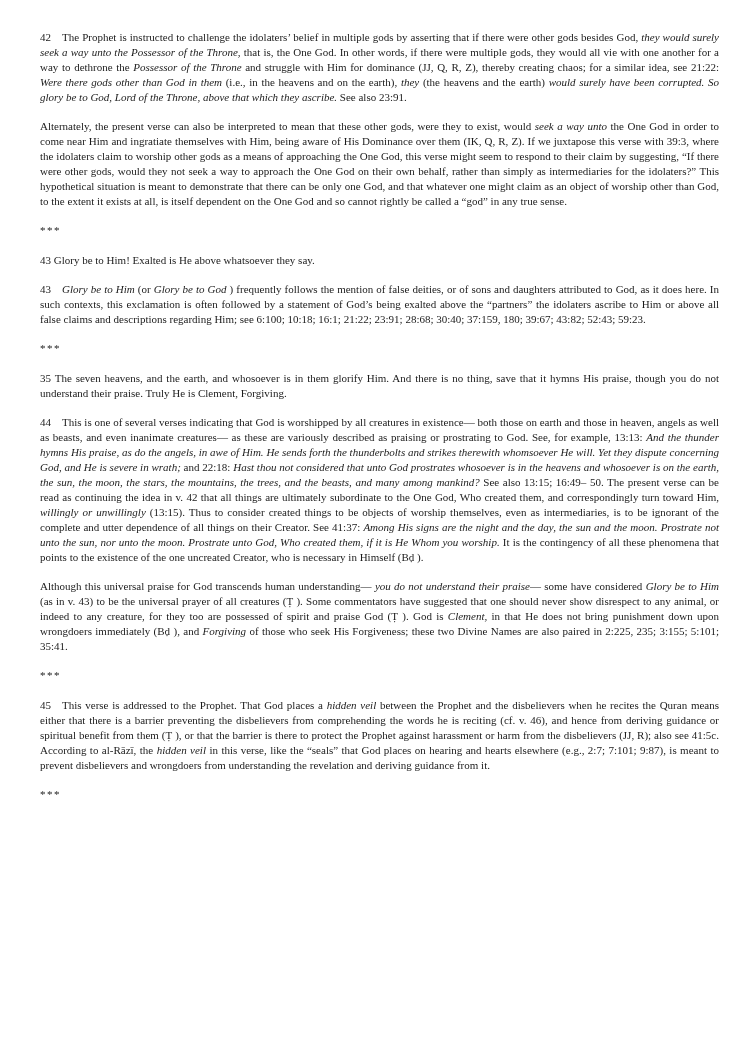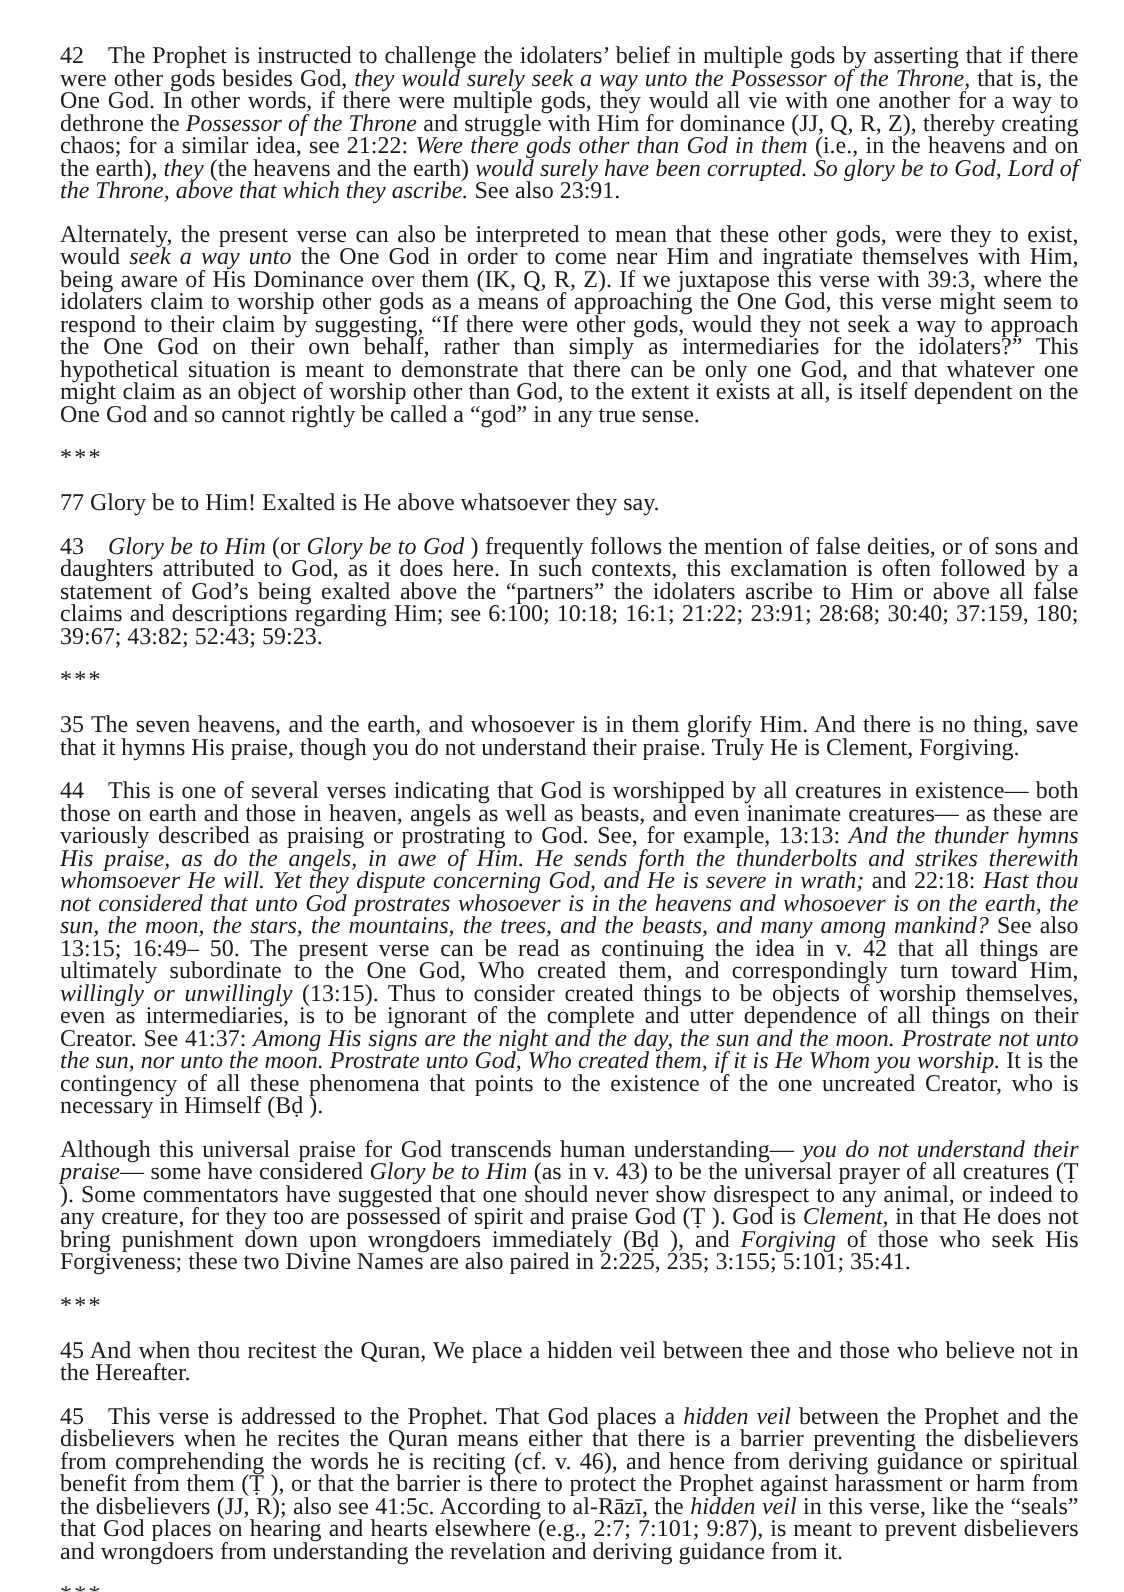--- a/index.html
+++ b/index.html
@@ -9,21 +9,21 @@
     background: #ffffff;
   }
   .page {
     position: relative;
     width: 749px;
     height: 1061px;
     box-sizing: border-box;
     background: #ffffff;
     padding: 30px 30px 0 40px;
     font-family: "Liberation Serif", "DejaVu Serif", serif;
-    font-size: 16px;
+    font-size: 11px;
     line-height: 15px;
     color: #1b1b1b;
     overflow: hidden;
   }
   .content {
     width: 679px;
   }
   p.block {
     margin: 0 0 14px 0;
     padding: 0;
@@ -39,24 +39,23 @@
   }
 </style>
 </head>
 <body>
 
 <div class="page">
   <div class="content">
       <p class="block commentary"><span>42 The Prophet is instructed to challenge the idolaters’ belief in multiple gods by asserting that if there were other gods besides God, </span><span class="it">they would surely seek a way unto the Possessor of the Throne,</span><span> that is, the One God. In other words, if there were multiple gods, they would all vie with one another for a way to dethrone the </span><span class="it">Possessor of the Throne</span><span> and struggle with Him for dominance (JJ, Q, R, Z), thereby creating chaos; for a similar idea, see 21:22: </span><span class="it">Were there gods other than God in them</span><span> (i.e., in the heavens and on the earth), </span><span class="it">they</span><span> (the heavens and the earth) </span><span class="it">would surely have been corrupted. So glory be to God, Lord of the Throne, above that which they ascribe.</span><span> See also 23:91.</span></p>
       <p class="block commentary"><span>Alternately, the present verse can also be interpreted to mean that these other gods, were they to exist, would </span><span class="it">seek a way unto</span><span> the One God in order to come near Him and ingratiate themselves with Him, being aware of His Dominance over them (IK, Q, R, Z). If we juxtapose this verse with 39:3, where the idolaters claim to worship other gods as a means of approaching the One God, this verse might seem to respond to their claim by suggesting, “If there were other gods, would they not seek a way to approach the One God on their own behalf, rather than simply as intermediaries for the idolaters?” This hypothetical situation is meant to demonstrate that there can be only one God, and that whatever one might claim as an object of worship other than God, to the extent it exists at all, is itself dependent on the One God and so cannot rightly be called a “god” in any true sense.</span></p>
       <p class="block separator">***</p>
-      <p class="block verse"><span>77 Glory be to Him! Exalted is He above whatsoever they say.</span></p>
+      <p class="block verse"><span>43 Glory be to Him! Exalted is He above whatsoever they say.</span></p>
       <p class="block commentary"><span>43 </span><span class="it">Glory be to Him</span><span> (or </span><span class="it">Glory be to God</span><span> ) frequently follows the mention of false deities, or of sons and daughters attributed to God, as it does here. In such contexts, this exclamation is often followed by a statement of God’s being exalted above the “partners” the idolaters ascribe to Him or above all false claims and descriptions regarding Him; see 6:100; 10:18; 16:1; 21:22; 23:91; 28:68; 30:40; 37:159, 180; 39:67; 43:82; 52:43; 59:23.</span></p>
       <p class="block separator">***</p>
       <p class="block verse"><span>35 The seven heavens, and the earth, and whosoever is in them glorify Him. And there is no thing, save that it hymns His praise, though you do not understand their praise. Truly He is Clement, Forgiving.</span></p>
       <p class="block commentary"><span>44 This is one of several verses indicating that God is worshipped by all creatures in existence— both those on earth and those in heaven, angels as well as beasts, and even inanimate creatures— as these are variously described as praising or prostrating to God. See, for example, 13:13: </span><span class="it">And the thunder hymns His praise, as do the angels, in awe of Him. He sends forth the thunderbolts and strikes therewith whomsoever He will. Yet they dispute concerning God, and He is severe in wrath;</span><span> and 22:18: </span><span class="it">Hast thou not considered that unto God prostrates whosoever is in the heavens and whosoever is on the earth, the sun, the moon, the stars, the mountains, the trees, and the beasts, and many among mankind?</span><span> See also 13:15; 16:49– 50. The present verse can be read as continuing the idea in v. 42 that all things are ultimately subordinate to the One God, Who created them, and correspondingly turn toward Him, </span><span class="it">willingly or unwillingly</span><span> (13:15). Thus to consider created things to be objects of worship themselves, even as intermediaries, is to be ignorant of the complete and utter dependence of all things on their Creator. See 41:37: </span><span class="it">Among His signs are the night and the day, the sun and the moon. Prostrate not unto the sun, nor unto the moon. Prostrate unto God, Who created them, if it is He Whom you worship.</span><span> It is the contingency of all these phenomena that points to the existence of the one uncreated Creator, who is necessary in Himself (Bḍ ).</span></p>
       <p class="block commentary"><span>Although this universal praise for God transcends human understanding— </span><span class="it">you do not understand their praise</span><span>— some have considered </span><span class="it">Glory be to Him</span><span> (as in v. 43) to be the universal prayer of all creatures (Ṭ ). Some commentators have suggested that one should never show disrespect to any animal, or indeed to any creature, for they too are possessed of spirit and praise God (Ṭ ). God is </span><span class="it">Clement,</span><span> in that He does not bring punishment down upon wrongdoers immediately (Bḍ ), and </span><span class="it">Forgiving</span><span> of those who seek His Forgiveness; these two Divine Names are also paired in 2:225, 235; 3:155; 5:101; 35:41.</span></p>
       <p class="block separator">***</p>
-      <p class="block verse"><span>45 And when thou recitest the Quran, We place a hidden veil between thee and those who believe not in the Hereafter.</span></p>
       <p class="block commentary"><span>45 This verse is addressed to the Prophet. That God places a </span><span class="it">hidden veil</span><span> between the Prophet and the disbelievers when he recites the Quran means either that there is a barrier preventing the disbelievers from comprehending the words he is reciting (cf. v. 46), and hence from deriving guidance or spiritual benefit from them (Ṭ ), or that the barrier is there to protect the Prophet against harassment or harm from the disbelievers (JJ, R); also see 41:5c. According to al-Rāzī, the </span><span class="it">hidden veil</span><span> in this verse, like the “seals” that God places on hearing and hearts elsewhere (e.g., 2:7; 7:101; 9:87), is meant to prevent disbelievers and wrongdoers from understanding the revelation and deriving guidance from it.</span></p>
       <p class="block separator">***</p>
     </div>
 </div>
 
 </body></html>

